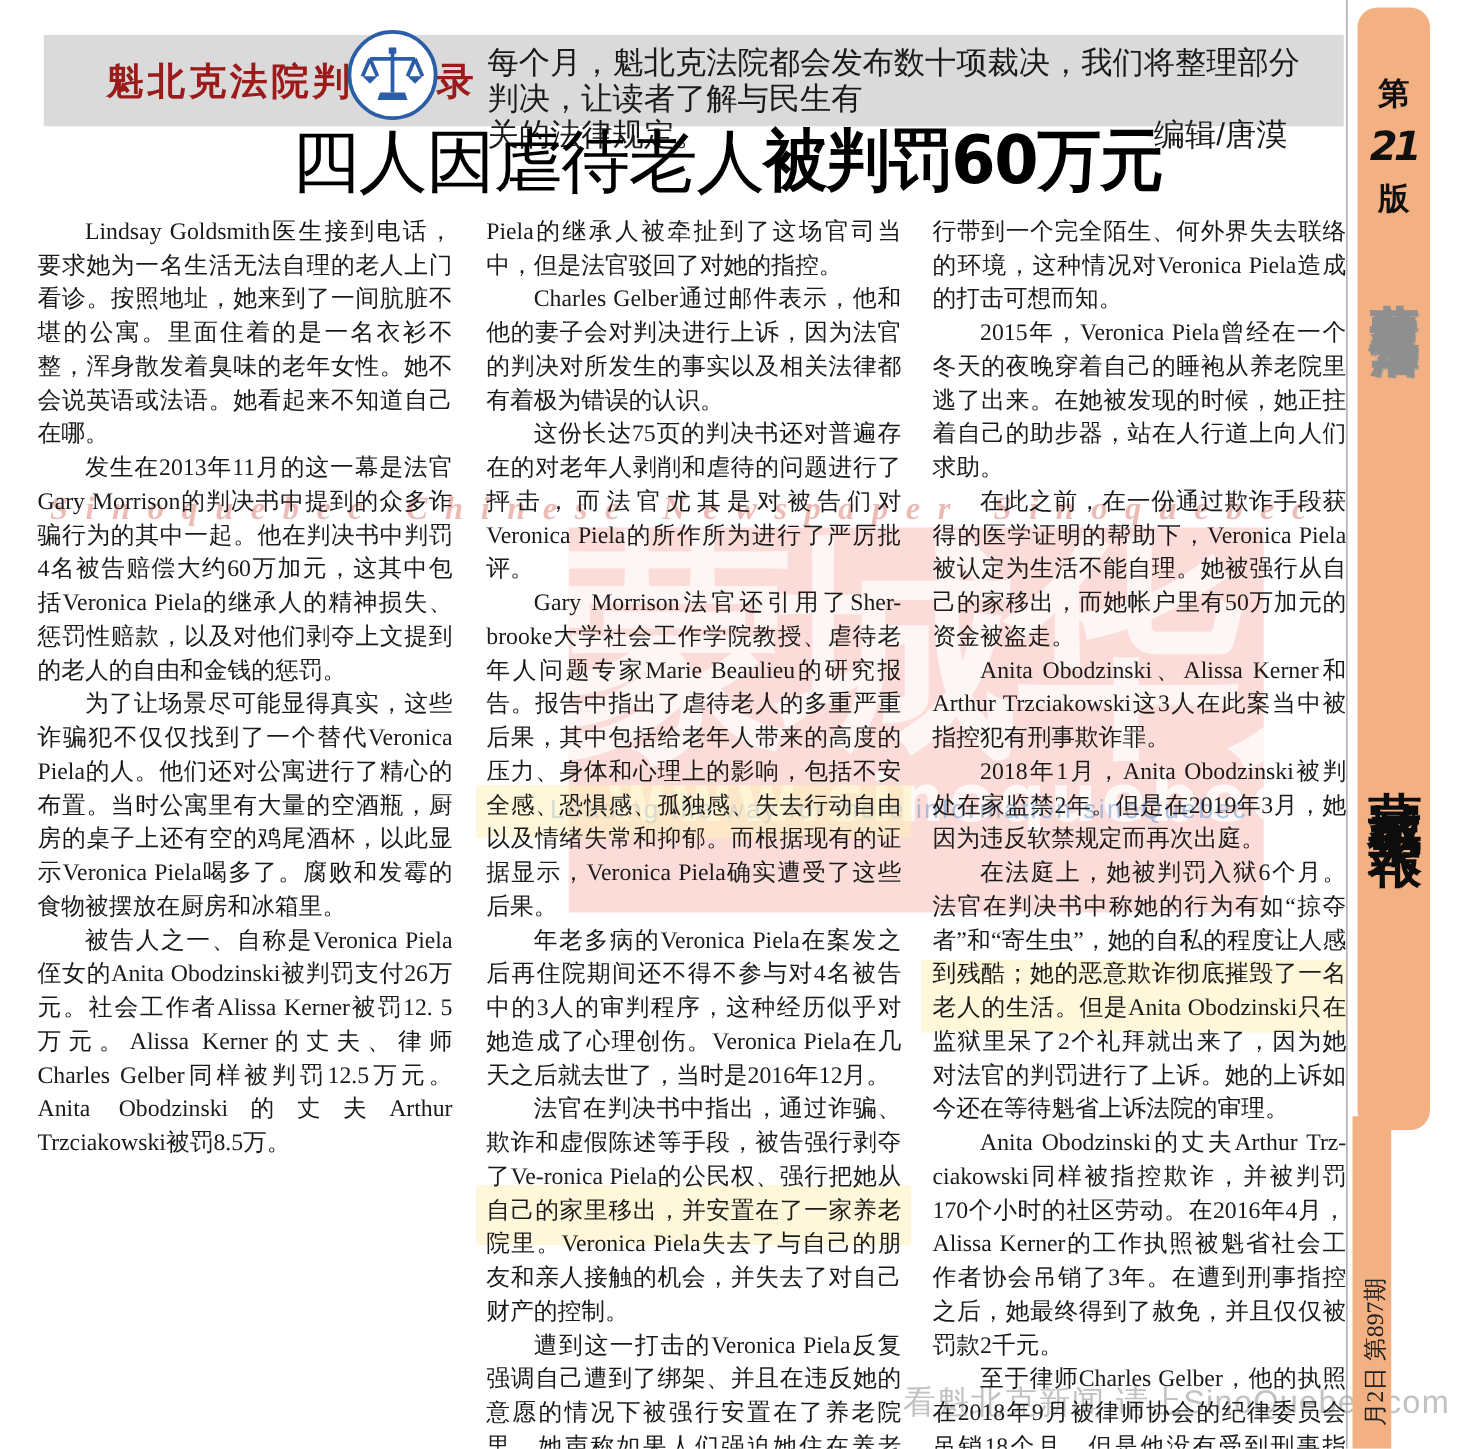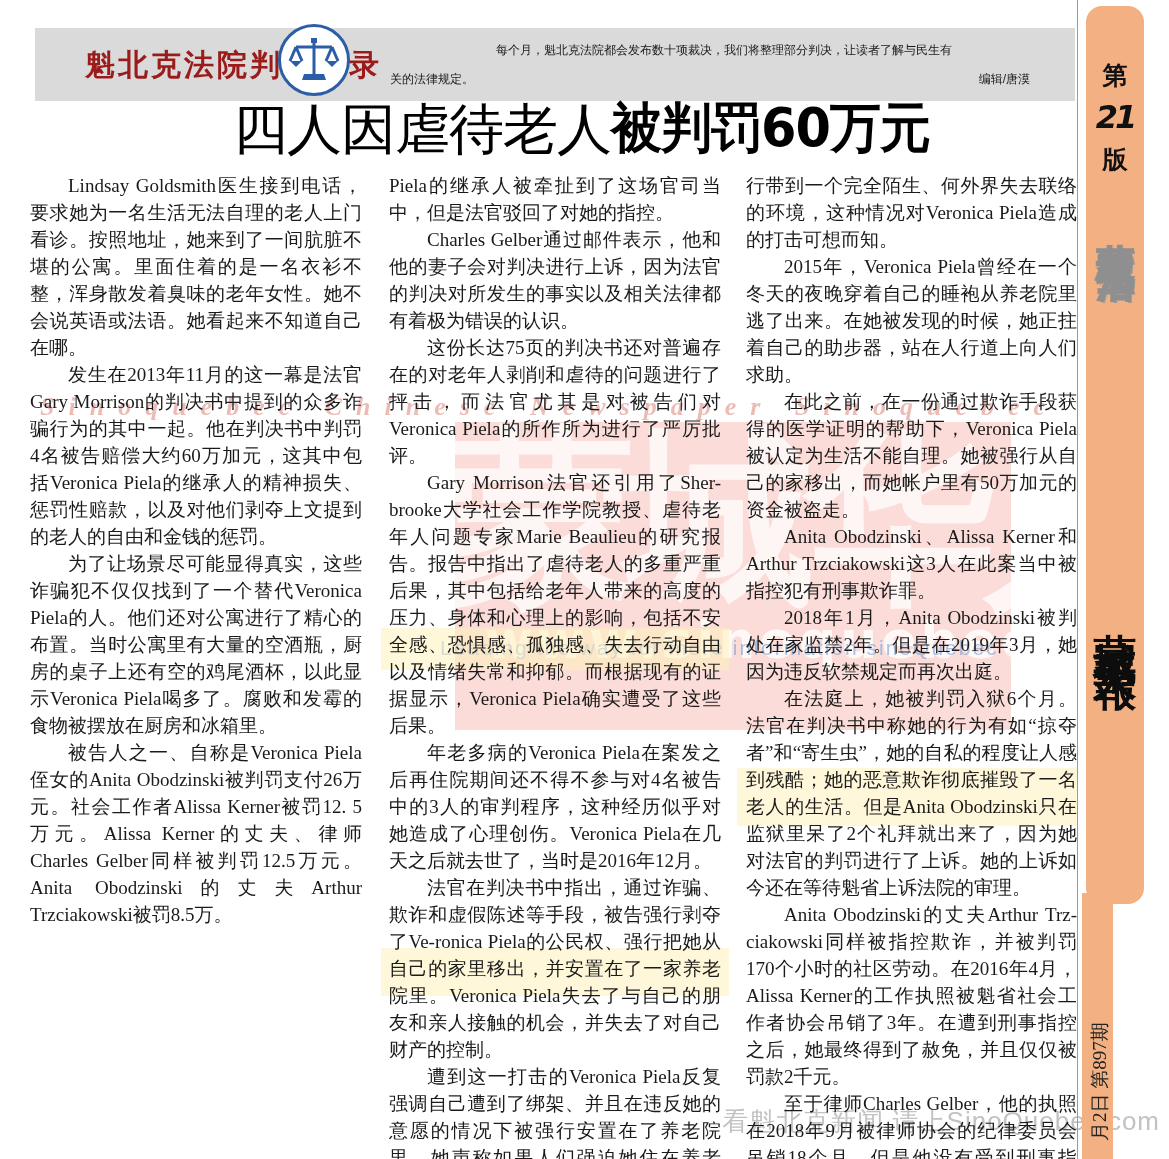--- a/index.html
+++ b/index.html
@@ -21,21 +21,21 @@
     font-family:"Liberation Serif","DejaVu Serif",serif;
   }
   .logo-circle{
     position:absolute;left:243px;top:-4px;width:66px;height:66px;
     background:#ffffff;border:3px solid #2b5ea7;border-radius:50%;
     display:flex;align-items:center;justify-content:center;
   }
   .intro{
     position:absolute;left:355px;top:8px;width:668px;
     font-family:"Liberation Sans","DejaVu Sans",sans-serif;
-    font-size:12px;line-height:29px;color:#1a1a1a;text-align:center;
+    font-size:25px;line-height:29px;color:#1a1a1a;
   }
   .intro-row2{display:flex;justify-content:space-between;}
   
   .headline{
     position:absolute;left:233px;top:98px;width:860px;height:64px;
     display:flex;align-items:center;white-space:nowrap;
   }
   .headline .hl-regular{
     font-family:"Liberation Serif","DejaVu Serif",serif;
     font-size:55px;font-weight:400;letter-spacing:-1px;color:#000;

